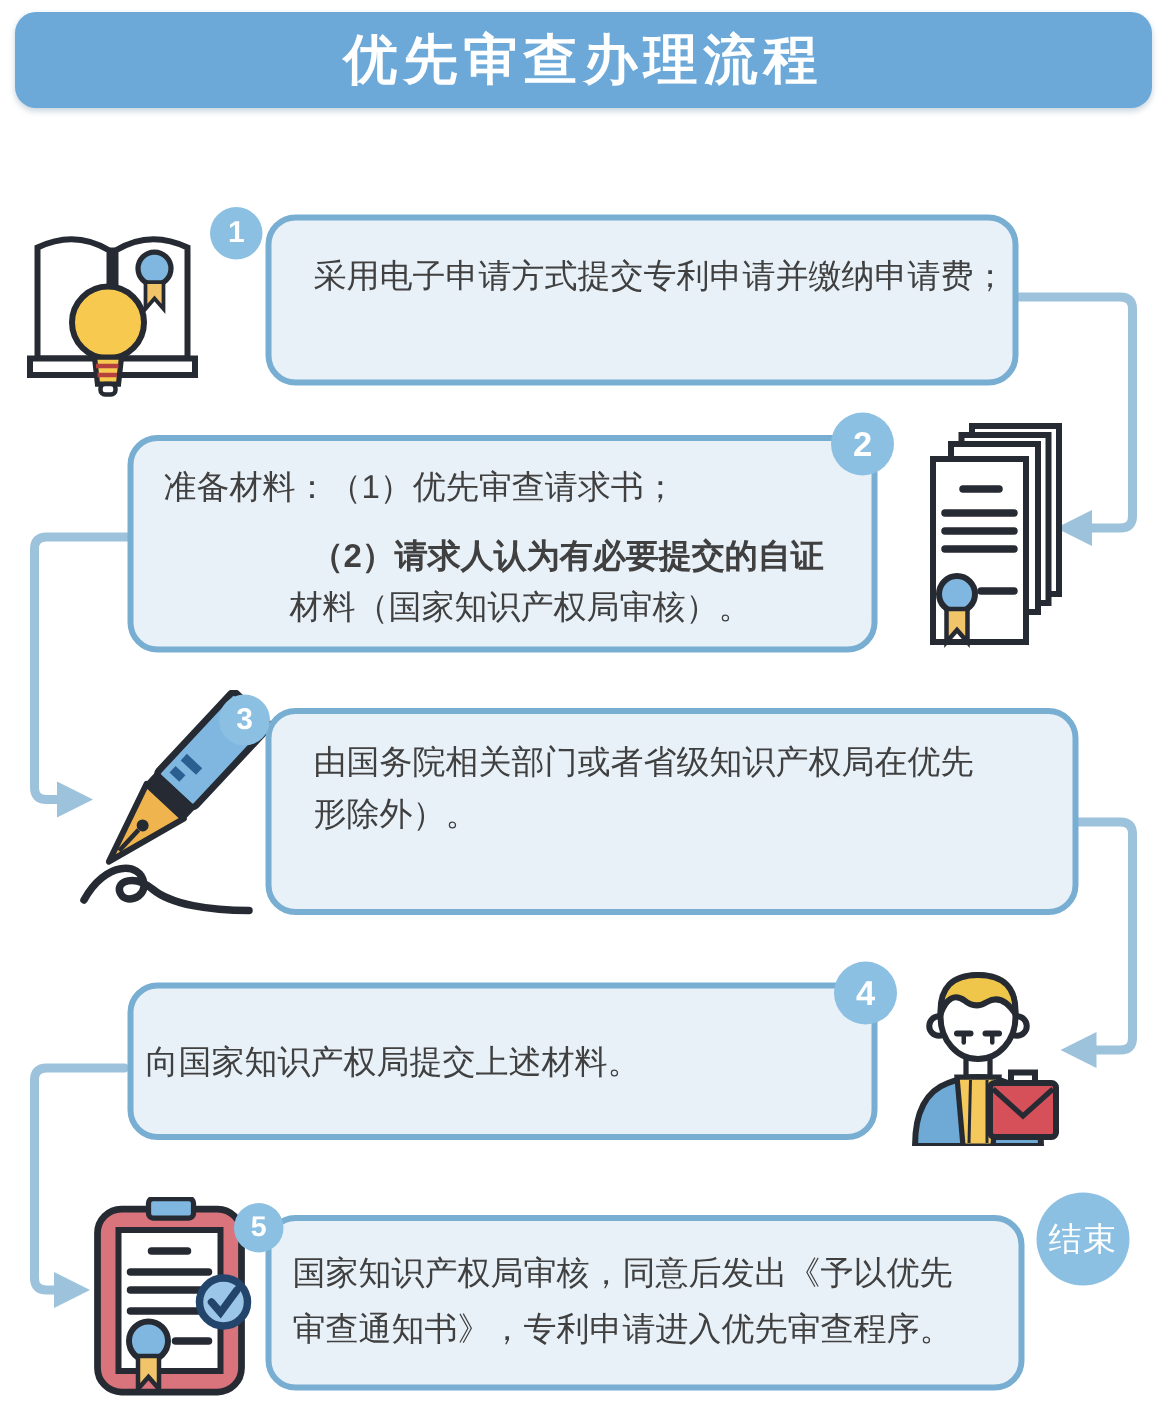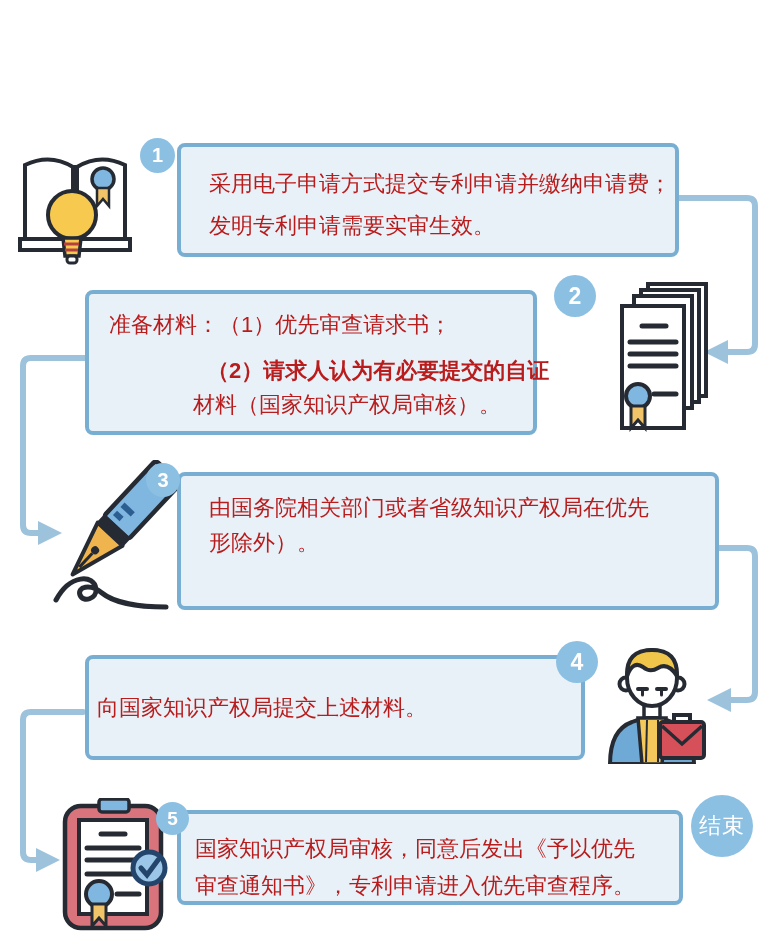--- a/index.html
+++ b/index.html
@@ -13,31 +13,31 @@
     background:#6ca9d8;border-radius:14px;
     display:flex;align-items:center;justify-content:center;
     box-shadow:0 2px 4px rgba(90,130,160,.35);
   }
   .banner span{
     color:#ffffff;font-size:36px;font-weight:bold;letter-spacing:4px;
   }
   
   .sbox{
     position:absolute;box-sizing:border-box;
-    background:#e8f1f8;border:4px solid #79aed3;border-radius:8px;
-    color:#b91c1c;font-size:22px;
+    background:#e8f1f8;border:4px solid #79aed3;border-radius:20px;
+    color:#404040;font-size:22px;
   }
   .tline{white-space:nowrap;}
   #box1{left:177px;top:143px;width:502px;height:114px;padding:16px 0 0 28px;line-height:42px;}
-  #box2{left:85px;top:290px;width:452px;height:145px;padding:14px 0 0 20px;line-height:34px;}
+  #box2{left:85px;top:290px;width:500px;height:145px;padding:14px 0 0 20px;line-height:34px;}
   #box2 .l2{margin-left:98px;margin-top:12px;font-weight:bold;}
   #box2 .l3{margin-left:84px;}
   #box3{left:177px;top:472px;width:542px;height:138px;padding:14px 0 0 28px;line-height:35px;}
   #box4{left:85px;top:655px;width:500px;height:105px;display:flex;align-items:center;padding-left:8px;}
-  #box5{left:177px;top:810px;width:506px;height:95px;padding:16px 0 0 14px;line-height:37px;}
+  #box5{left:177px;top:810px;width:506px;height:117px;padding:16px 0 0 14px;line-height:37px;}
   
   .num{
     position:absolute;border-radius:50%;background:#8cc0e3;color:#ffffff;
     display:flex;align-items:center;justify-content:center;font-weight:bold;
   }
   #num1{left:140px;top:138px;width:35px;height:35px;font-size:20px;}
   #num2{left:554px;top:275px;width:42px;height:42px;font-size:23px;}
   #num3{left:146px;top:463px;width:34px;height:34px;font-size:20px;}
   #num4{left:556px;top:641px;width:42px;height:42px;font-size:23px;}
   #num5{left:156px;top:802px;width:33px;height:33px;font-size:19px;}
@@ -69,38 +69,40 @@
       <path d="M83 712 H31 Q23 712 23 720 V852 Q23 860 31 860 H36"></path>
     </g>
     <g fill="#9cc2dc">
       <polygon points="704,352 728,340 728,364"></polygon>
       <polygon points="62,533 38,521 38,545"></polygon>
       <polygon points="707,700 731,688 731,712"></polygon>
       <polygon points="60,860 36,848 36,872"></polygon>
     </g>
   </svg>
 
+  <div class="banner">
+    <span>优先审查办理流程</span>
+  </div>
 
   <svg id="icon-book" class="icon" width="120" height="125" viewBox="0 0 120 125">
     <path d="M10 22 Q35 10 58 24 L58 96 L10 96 Z" fill="#ffffff" stroke="#262b33" stroke-width="4"></path>
     <path d="M110 22 Q85 10 62 24 L62 96 L110 96 Z" fill="#ffffff" stroke="#262b33" stroke-width="4"></path>
     <path d="M5 96 H115 V107 H5 Z" fill="#ffffff" stroke="#262b33" stroke-width="4"></path>
     <line x1="60" y1="22" x2="60" y2="48" stroke="#262b33" stroke-width="3"></line>
     <circle cx="88" cy="36" r="11" fill="#7fb7e0" stroke="#262b33" stroke-width="3.5"></circle>
     <polygon points="82,45 94,45 94,63 88,56 82,63" fill="#f2c46a" stroke="#262b33" stroke-width="2.5"></polygon>
     <circle cx="57" cy="72" r="24" fill="#f7c94f" stroke="#262b33" stroke-width="4"></circle>
     <path d="M48 95 H66 L64 113 H50 Z" fill="#f7c94f" stroke="#262b33" stroke-width="3.5"></path>
     <line x1="49" y1="101" x2="64" y2="101" stroke="#b5413f" stroke-width="3"></line>
     <line x1="50" y1="107" x2="63" y2="107" stroke="#b5413f" stroke-width="3"></line>
     <rect x="52" y="113" width="10" height="7" rx="3" fill="#ffffff" stroke="#262b33" stroke-width="3"></rect>
   </svg>
 
   <div id="box1" class="sbox">
     <div class="tline">采用电子申请方式提交专利申请并缴纳申请费；</div>
-    <div class="tline">发明专利申请需要实审生效。</div>
   </div>
   <div id="num1" class="num">1</div>
 
   <svg id="icon-docs" class="icon" width="100" height="155" viewBox="0 0 100 155">
     <g fill="#ffffff" stroke="#262b33" stroke-width="4">
       <rect x="36" y="2" width="58" height="112"></rect>
       <rect x="29" y="8" width="58" height="112"></rect>
       <rect x="22" y="14" width="58" height="112"></rect>
       <rect x="10" y="24" width="62" height="122"></rect>
     </g>

